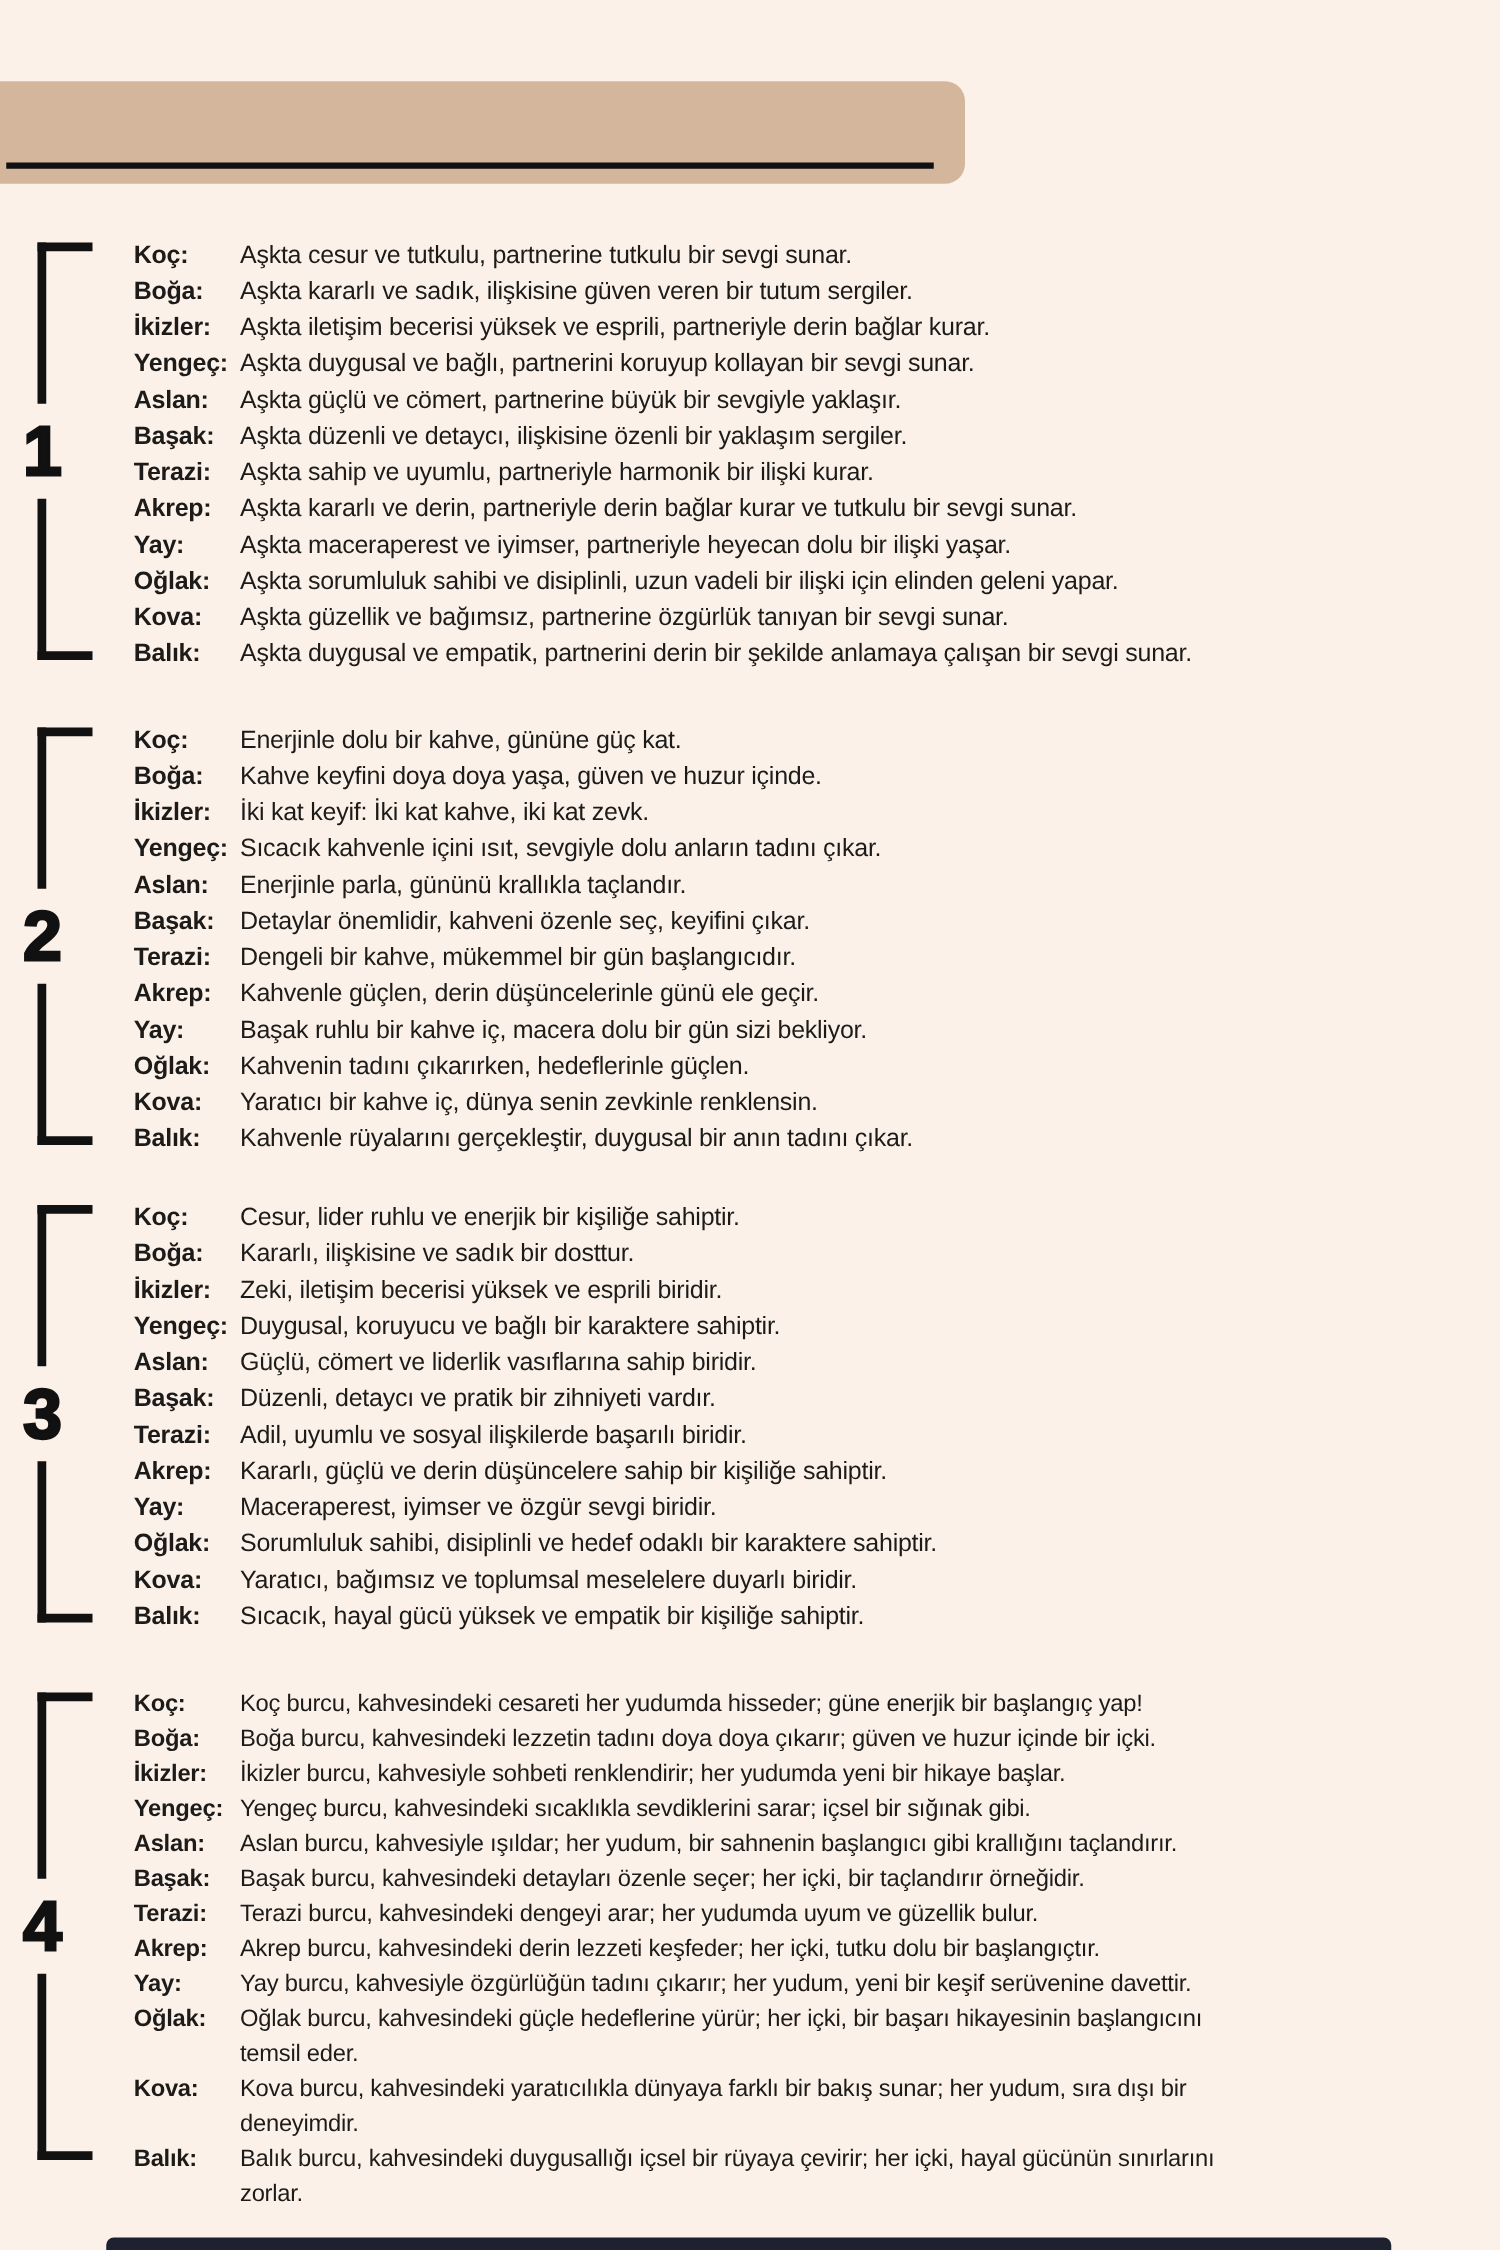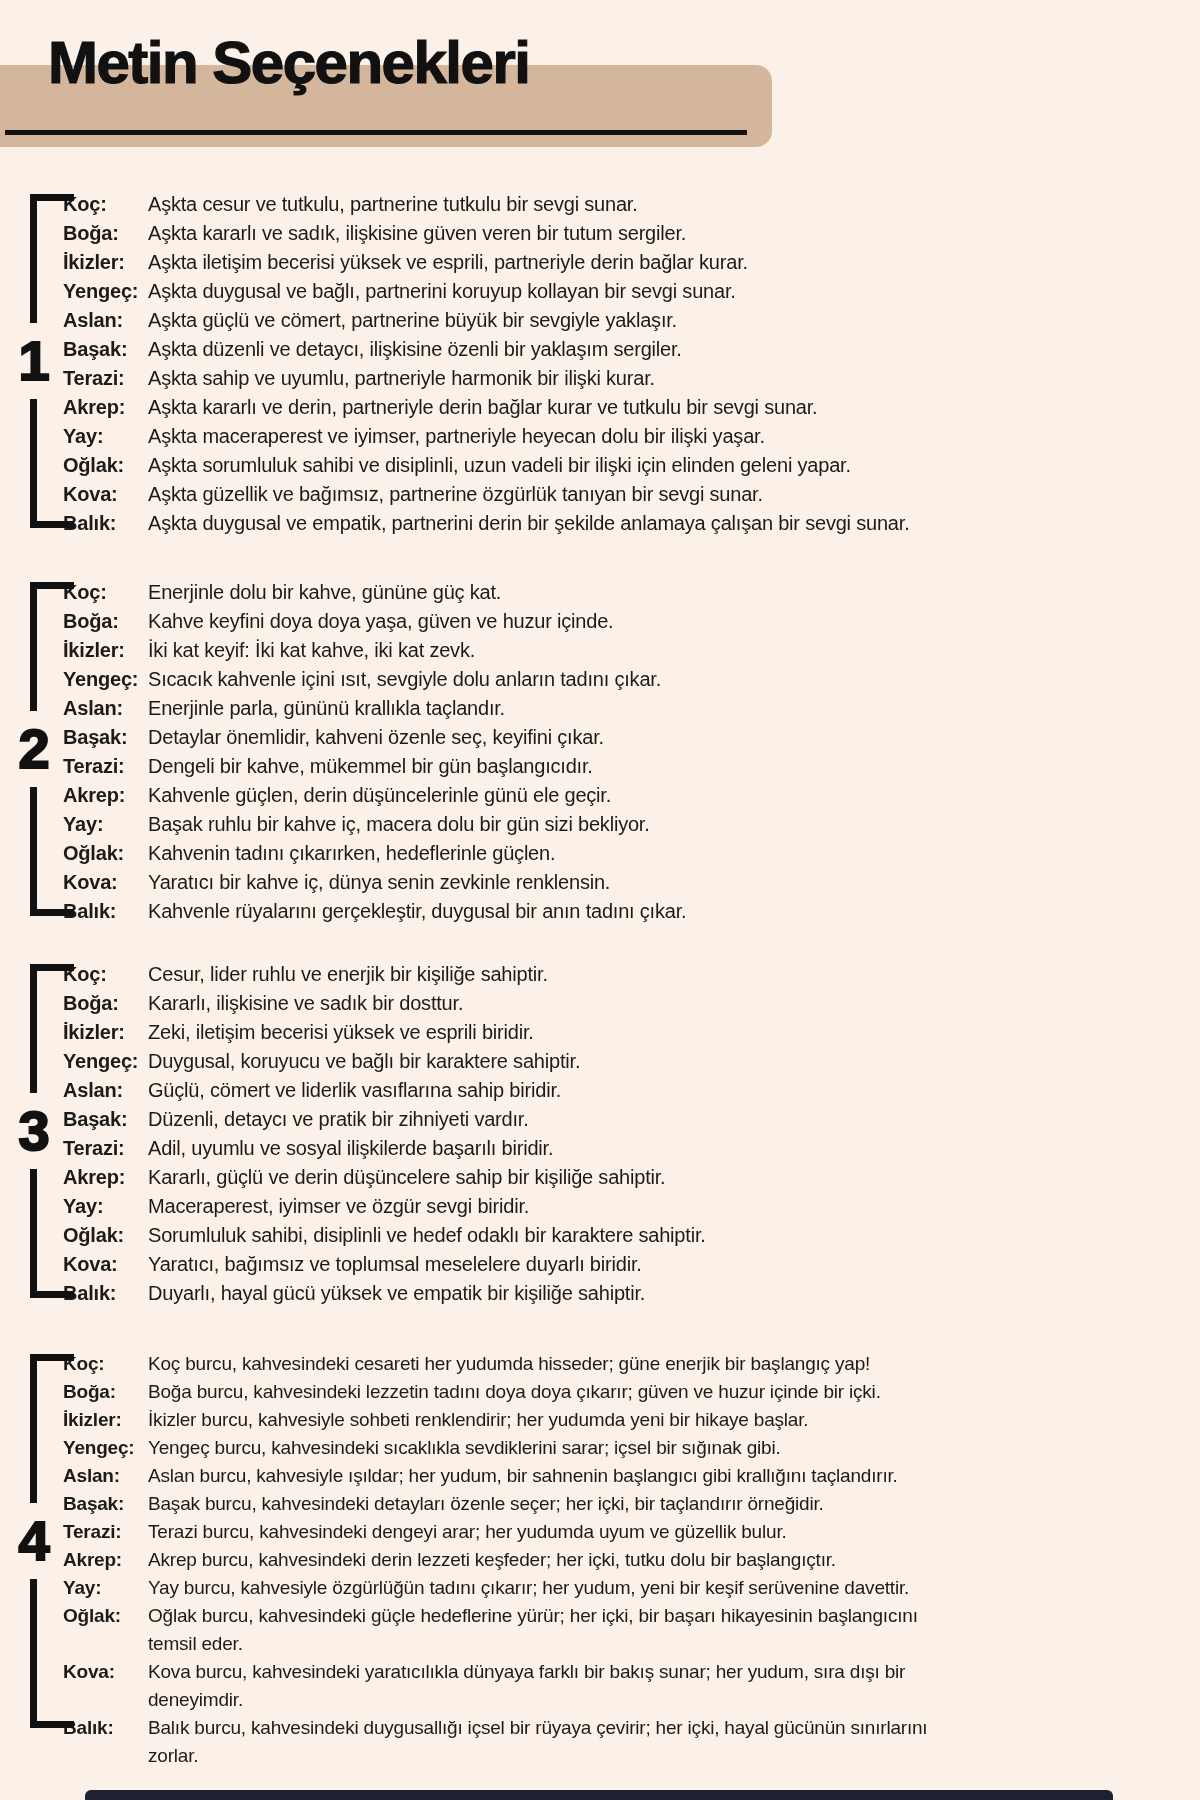--- a/index.html
+++ b/index.html
@@ -58,21 +58,21 @@
     position:absolute;left:-26px;top:50%;
     transform:translateY(-50%);
     width:46px;
     background:var(--bg);
     text-align:center;
     font-size:56px;line-height:1;font-weight:800;
     -webkit-text-stroke:2.2px var(--accent);
     padding:10px 0;
     color:var(--accent);
   }
-  .entries{display:block;}
+  .entries{display:block;margin-left:44px;}
   .entry{
     display:flex;
     align-items:flex-start;
     font-size:20px;line-height:29px;
     letter-spacing:-0.2px;
   }
   .entry .label{
     flex:0 0 85px;width:85px;
     font-weight:700;
   }
@@ -87,21 +87,20 @@
     width:1028px;height:10px;
     background:var(--bottom);
     border-radius:6px 6px 0 0;
   }
 </style>
 </head>
 <body>
 
 <header>
   <div class="title-band"></div>
-  <h1 class="title">Metin Seçenekleri</h1>
   <div class="title-underline"></div>
 </header>
 
 <main id="sections">
   <section class="zodiac-section sec-1">
     <div class="bracket">
       <div class="section-number">1</div>
     </div>
     <div class="entries">
   <div class="entry">
@@ -288,21 +287,21 @@
     <span class="desc">Sorumluluk sahibi, disiplinli ve hedef odaklı bir karaktere sahiptir.</span>
   </div>
 
   <div class="entry">
     <span class="label">Kova:</span>
     <span class="desc">Yaratıcı, bağımsız ve toplumsal meselelere duyarlı biridir.</span>
   </div>
 
   <div class="entry">
     <span class="label">Balık:</span>
-    <span class="desc">Duyarlı, hayal gücü yüksek ve empatik bir kişiliğe sahiptir.</span>
+    <span class="desc">Sıcacık, hayal gücü yüksek ve empatik bir kişiliğe sahiptir.</span>
   </div>
 </div>
   </section>
 
   <section class="zodiac-section sec-4">
     <div class="bracket">
       <div class="section-number">4</div>
     </div>
     <div class="entries">
   <div class="entry">

